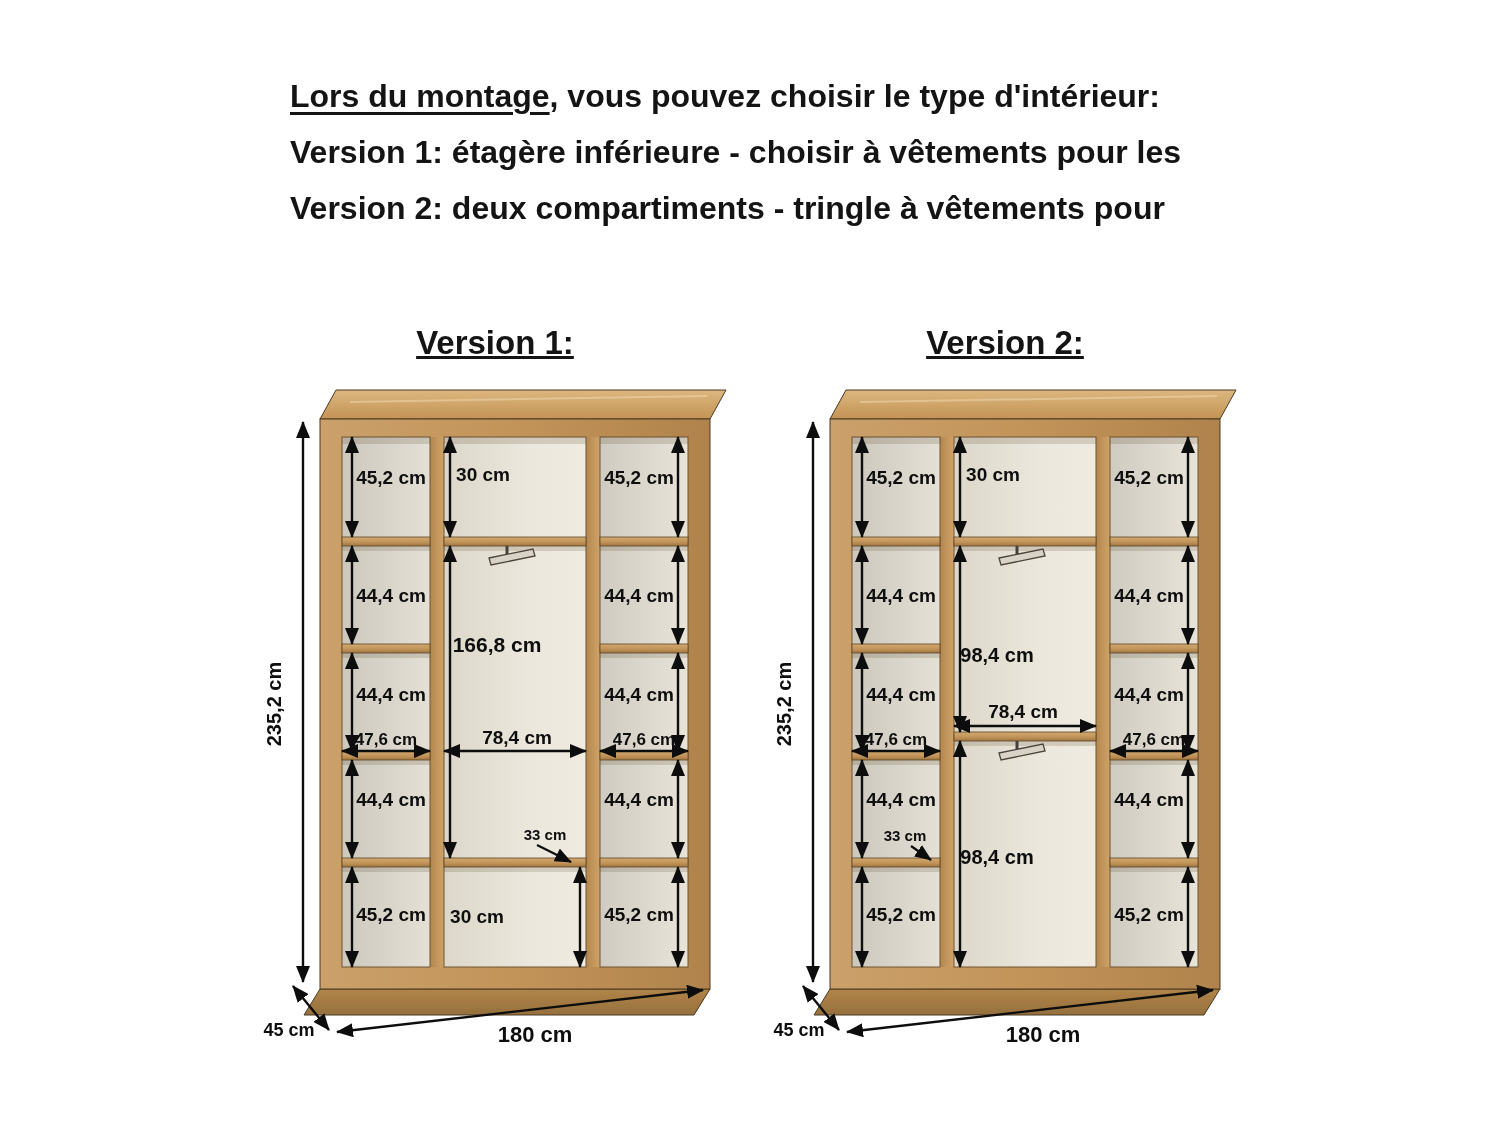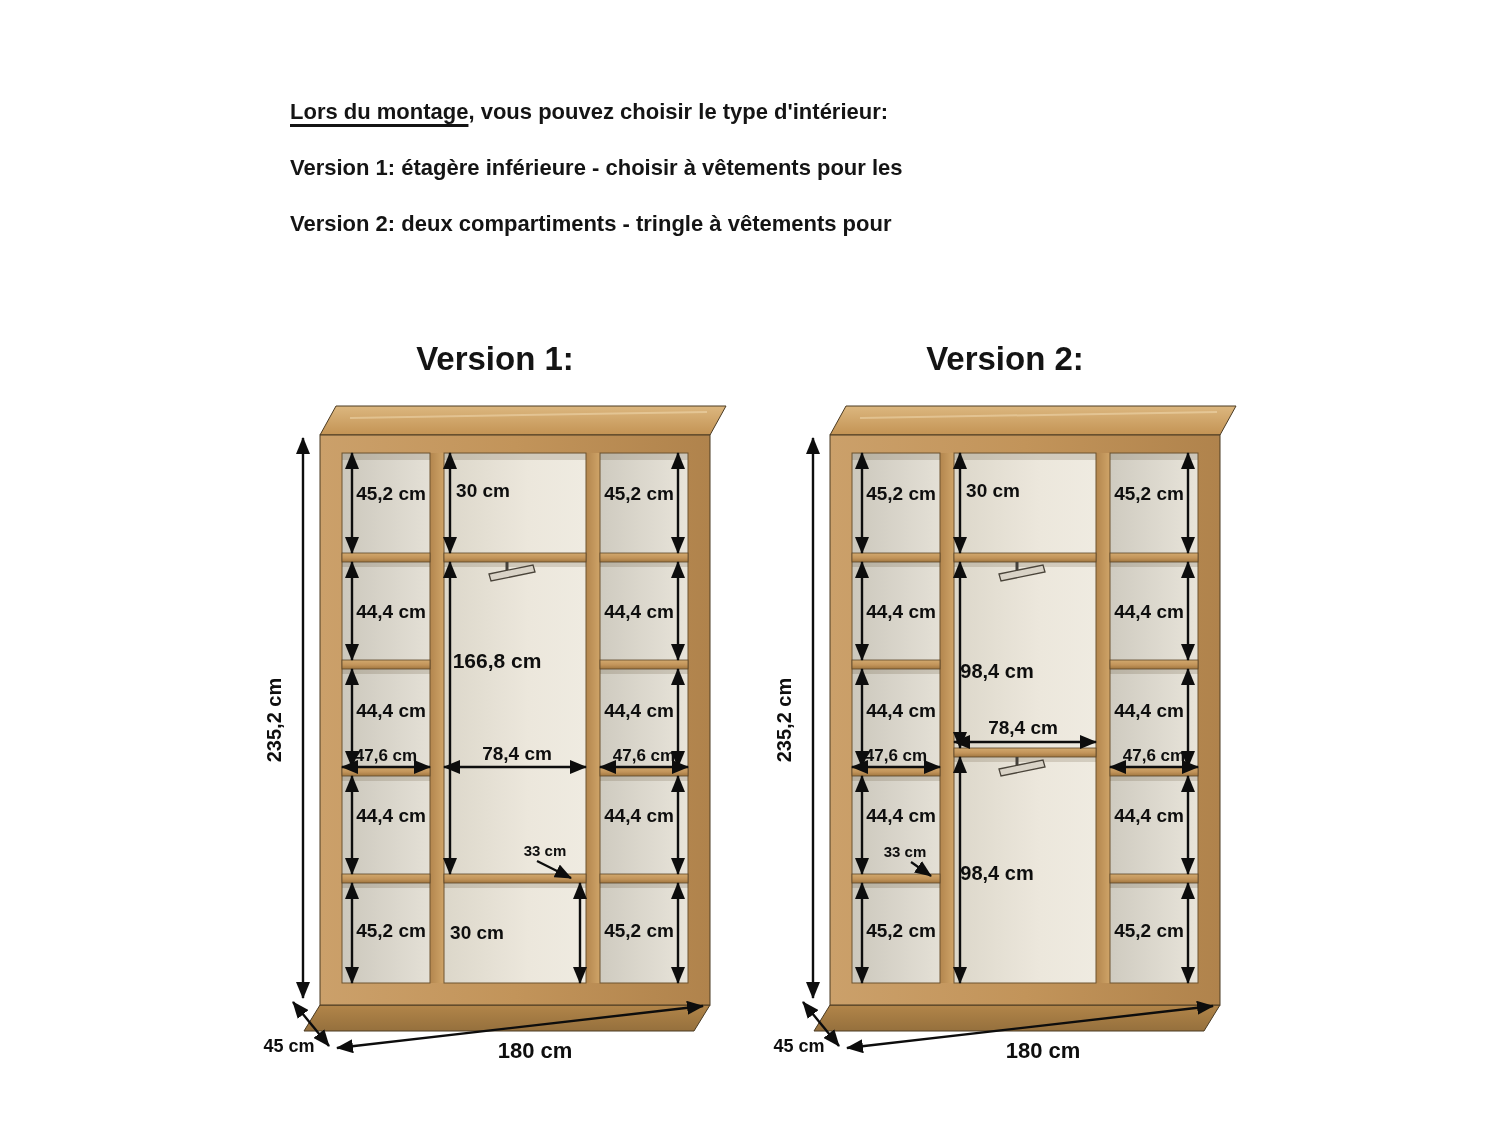--- a/index.html
+++ b/index.html
@@ -1,22 +1,22 @@
 <!DOCTYPE html>
 <html><head>
 <meta charset="utf-8">
 <style>
   html,body{margin:0;padding:0;background:#ffffff;}
   .page{position:relative;width:1500px;height:1125px;background:#fff;overflow:hidden;
         font-family:"Liberation Sans",sans-serif;color:#141414;}
-  .intro{position:absolute;left:290px;top:87px;width:930px;font-size:22px;font-weight:700;line-height:49px;}
+  .intro{position:absolute;left:290px;top:72px;width:930px;font-size:32px;font-weight:700;line-height:49px;}
   .intro .ln{white-space:nowrap;}
   .intro .gap{margin-top:7px;}
   .intro .ul{text-decoration:underline;text-decoration-thickness:3px;text-underline-offset:5px;}
-  .diagram{position:absolute;top:340px;width:500px;}
+  .diagram{position:absolute;top:324px;width:500px;text-decoration:underline;}
   .d1{left:245px;}
   .d2{left:755px;}
   .diagram h2{margin:0;height:50px;font-size:33px;font-weight:700;text-align:center;}
   svg{display:block;}
   svg text{font-family:"Liberation Sans",sans-serif;font-weight:700;fill:#0e0e0e;text-anchor:middle;}
   .dim{stroke:#0d0d0d;stroke-width:2.4;marker-start:url(#ah);marker-end:url(#ah);}
   .dim1{stroke:#0d0d0d;stroke-width:2.2;marker-end:url(#ah);}
   .edge{stroke:#4a3a22;stroke-width:1;}
   .shelf{fill:url(#gShelf);stroke:#5d4628;stroke-width:0.8;}
   .shadow{fill:rgba(70,48,20,0.16);}

